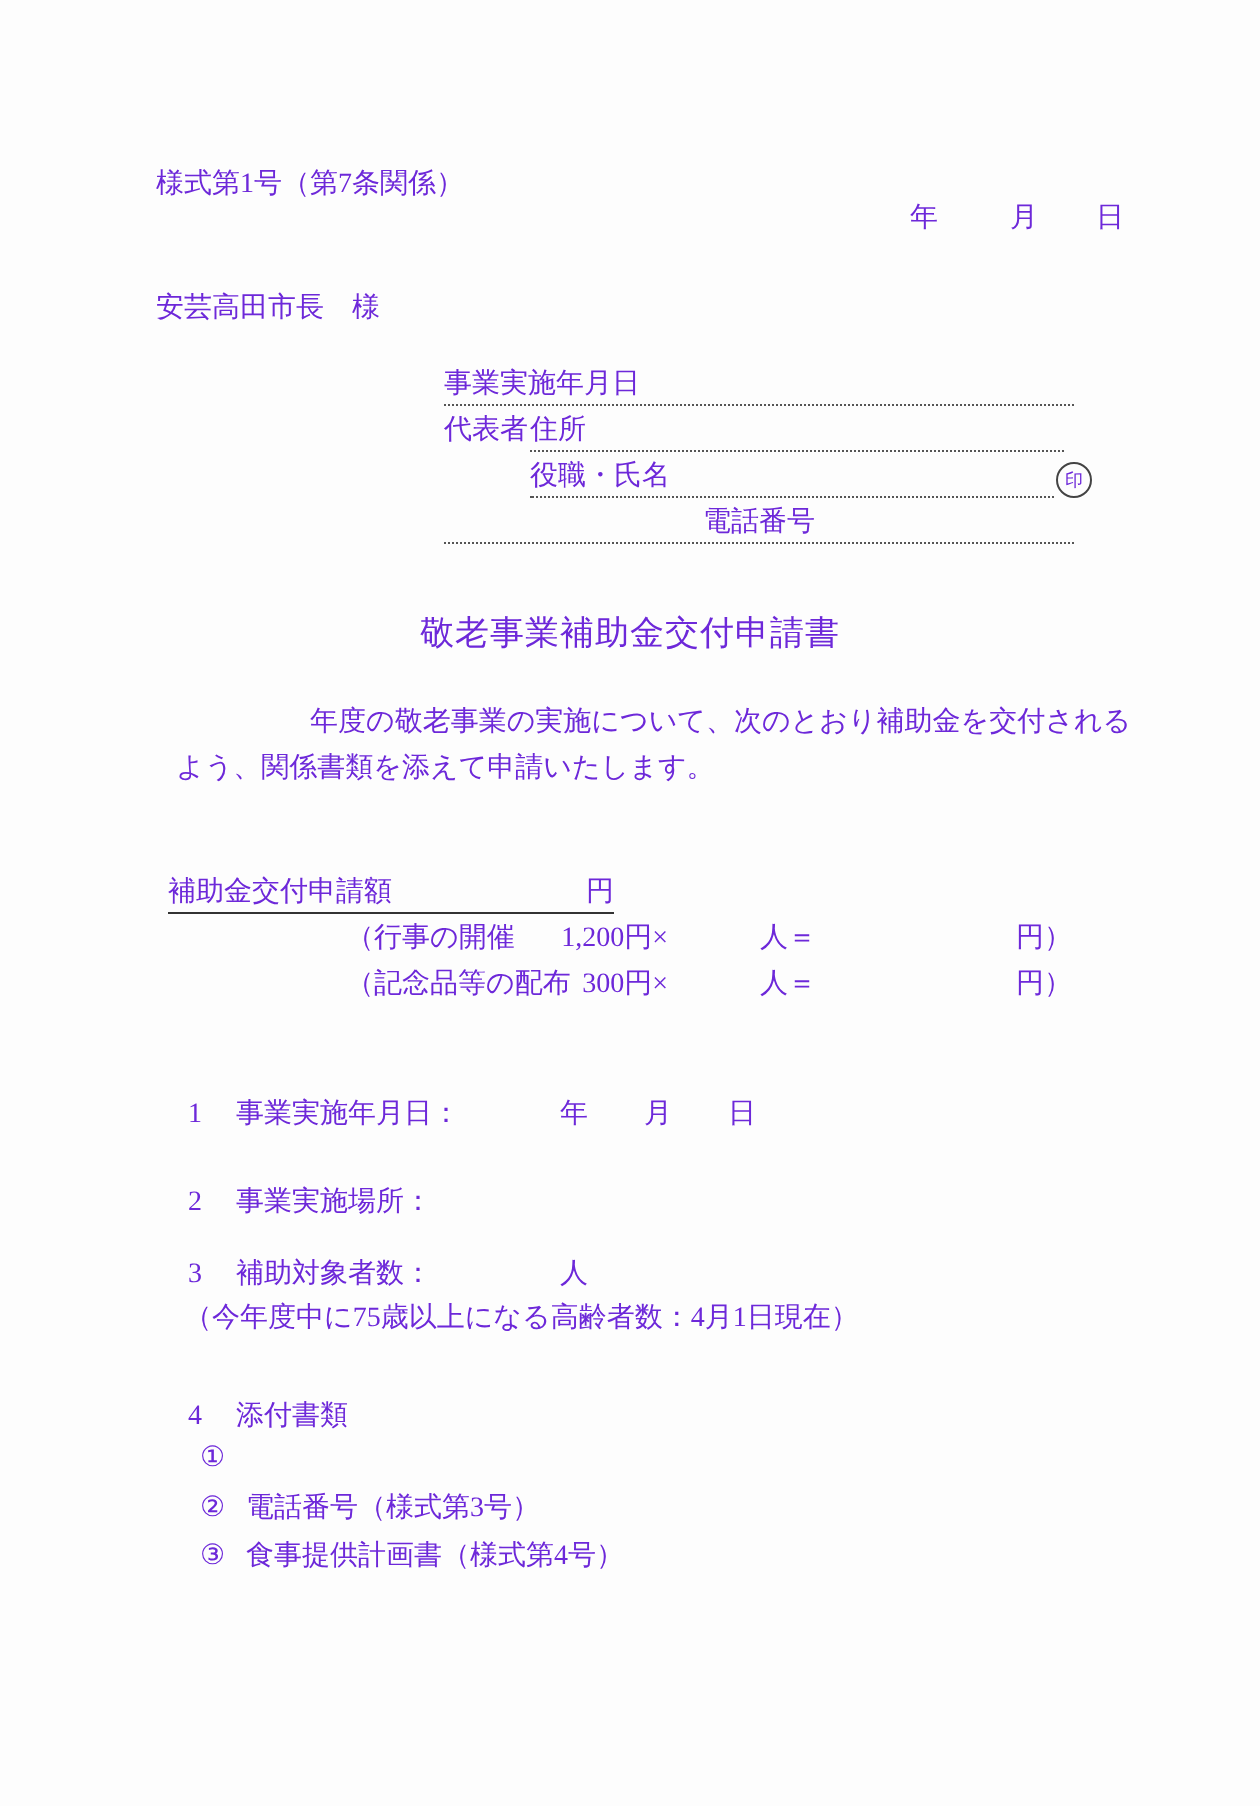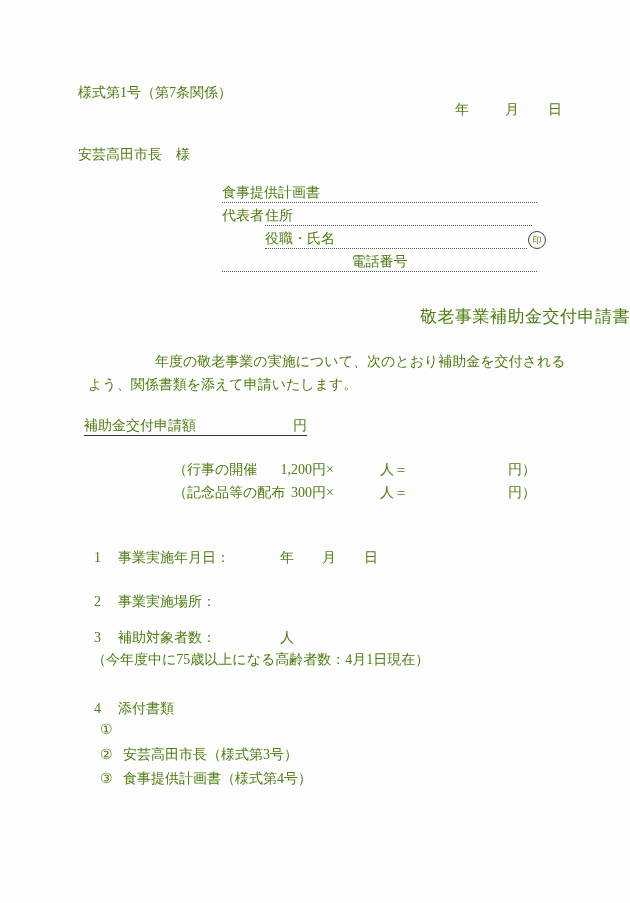--- a/index.html
+++ b/index.html
@@ -1,21 +1,21 @@
 <!DOCTYPE html>
 <html><head>
 <meta charset="utf-8">
 <style>
   html, body { margin: 0; padding: 0; background: #fdfdfd; }
   .page {
     position: relative;
     width: 630px;
     height: 884px;
     background: #fdfdfd;
-    color: #4d7c0f;
+    color: #6d28d9;
     font-family: "Liberation Serif", "DejaVu Serif", serif;
     font-size: 14px;
     overflow: hidden;
   }
   .abs { position: absolute; white-space: pre; line-height: 18px; }
   .row { position: absolute; left: 0; width: 630px; height: 19px; }
   .row > span { position: absolute; top: 0; white-space: pre; line-height: 18px; }
 
   .dotted {
     border-bottom: 1px dotted #555;
@@ -42,32 +42,32 @@
     border-radius: 50%;
     font-size: 9px;
     line-height: 16px;
     text-align: center;
     white-space: normal;
   }
 
   #docTitle {
     position: absolute;
     left: 0; top: 306px; width: 630px;
-    text-align: right;
+    text-align: center;
     font-size: 17px;
     letter-spacing: 0.5px;
     line-height: 22px;
   }
 
   #bodyLine1 { left: 155px; top: 353px; }
   #bodyLine2 { left: 88px;  top: 376px; }
 
   #amountHead {
     position: absolute;
-    left: 84px; top: 417px;
+    left: 84px; top: 438px;
     width: 223px; height: 18px;
     border-bottom: 1px solid #333;
     display: flex;
     justify-content: space-between;
     line-height: 18px;
     gap: 20px;
   }
 
   #amtRow1 { top: 461px; }
   #amtRow2 { top: 484px; }
@@ -98,21 +98,21 @@
 <div class="page">
 
   <div class="abs" id="formNumber">様式第1号（第7条関係）</div>
 
   <span class="abs" id="dateYear">年</span>
   <span class="abs" id="dateMonth">月</span>
   <span class="abs" id="dateDay">日</span>
 
   <div class="abs" id="addressee">安芸高田市長　様</div>
 
-  <div class="abs dotted" id="orgRow">食事提供計画書</div>
+  <div class="abs dotted" id="orgRow">事業実施年月日</div>
   <div class="abs" id="repLabel">代表者</div>
   <div class="abs dotted" id="roleRow">役職・氏名</div>
   <div class="abs dotted" id="addrRow">住所</div>
   <div id="seal">印</div>
   <div class="abs dotted" id="phoneRow">電話番号</div>
 
   <div id="docTitle">敬老事業補助金交付申請書</div>
 
   <div class="abs" id="bodyLine2">よう、関係書類を添えて申請いたします。</div>
   <div class="abs" id="bodyLine1">年度の敬老事業の実施について、次のとおり補助金を交付される</div>
@@ -156,20 +156,20 @@
   <div class="row" id="item4">
     <span class="item-no">4</span>
     <span class="item-label">添付書類</span>
   </div>
 
   <div class="row" id="att1">
     <span class="att-no">①</span>
   </div>
   <div class="row" id="att2">
     <span class="att-no">②</span>
-    <span class="att-label">安芸高田市長（様式第3号）</span>
+    <span class="att-label">電話番号（様式第3号）</span>
   </div>
   <div class="row" id="att3">
     <span class="att-no">③</span>
     <span class="att-label">食事提供計画書（様式第4号）</span>
   </div>
 
 </div>
 
 </body></html>

